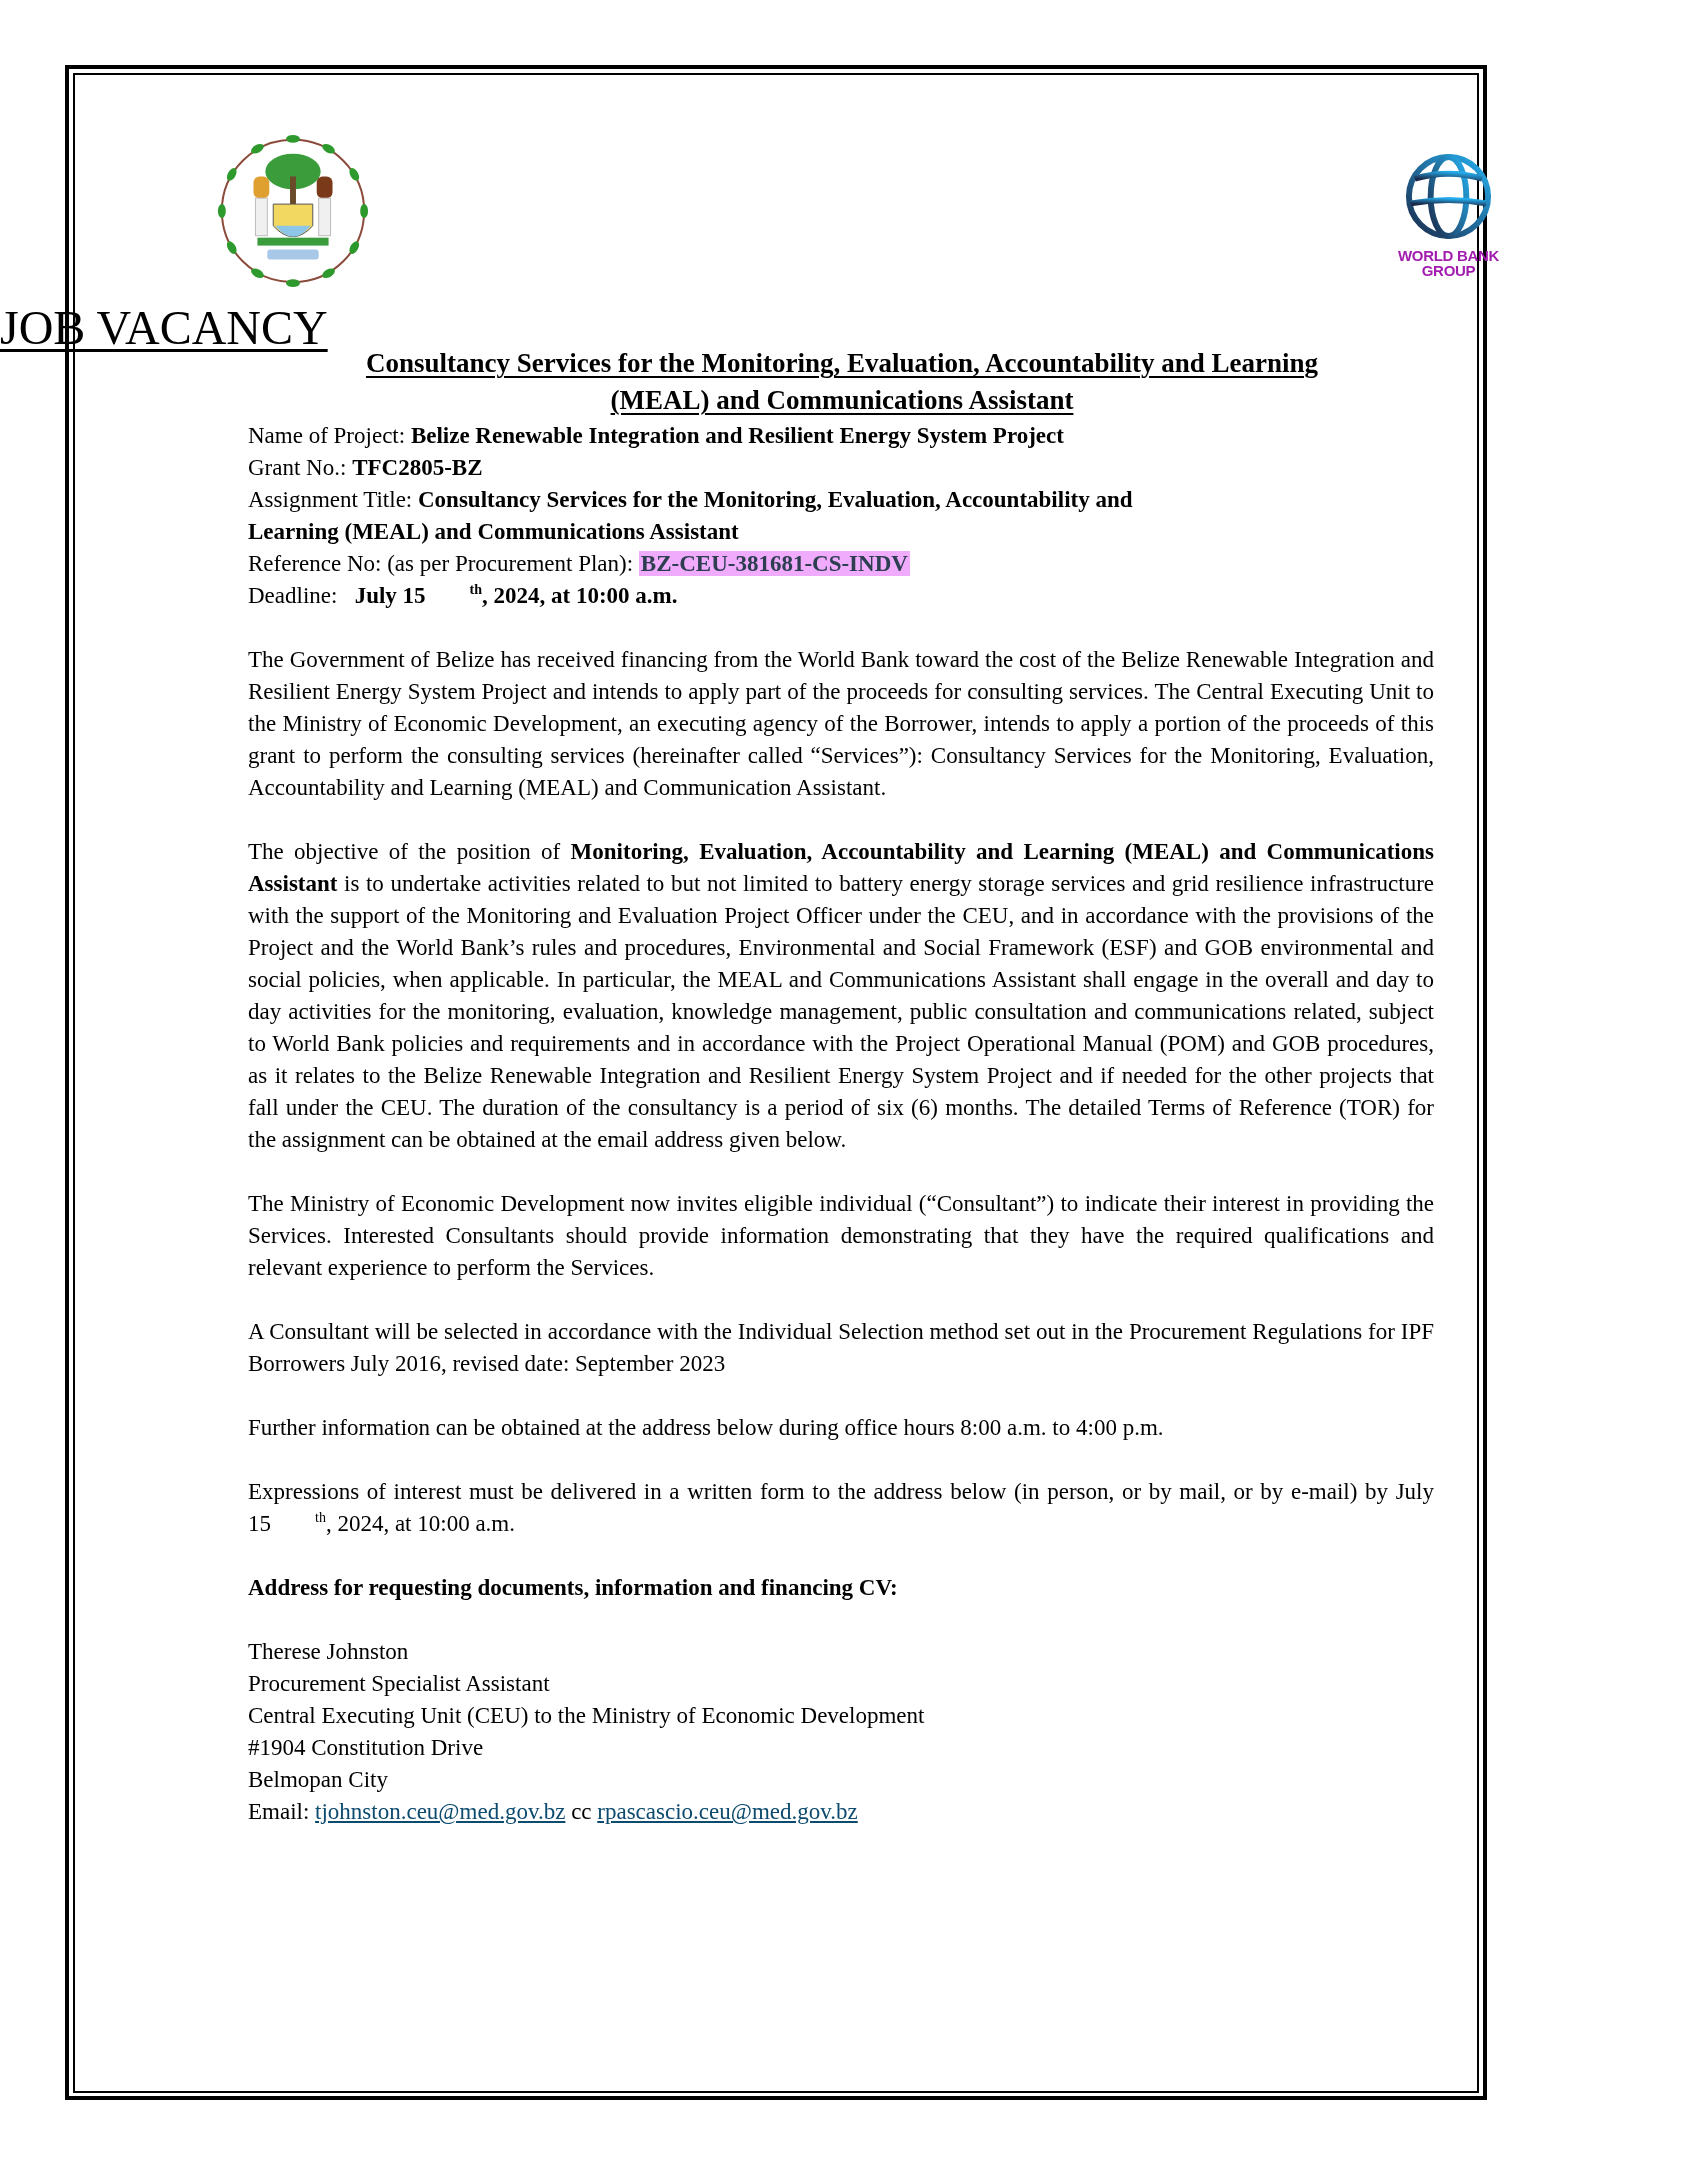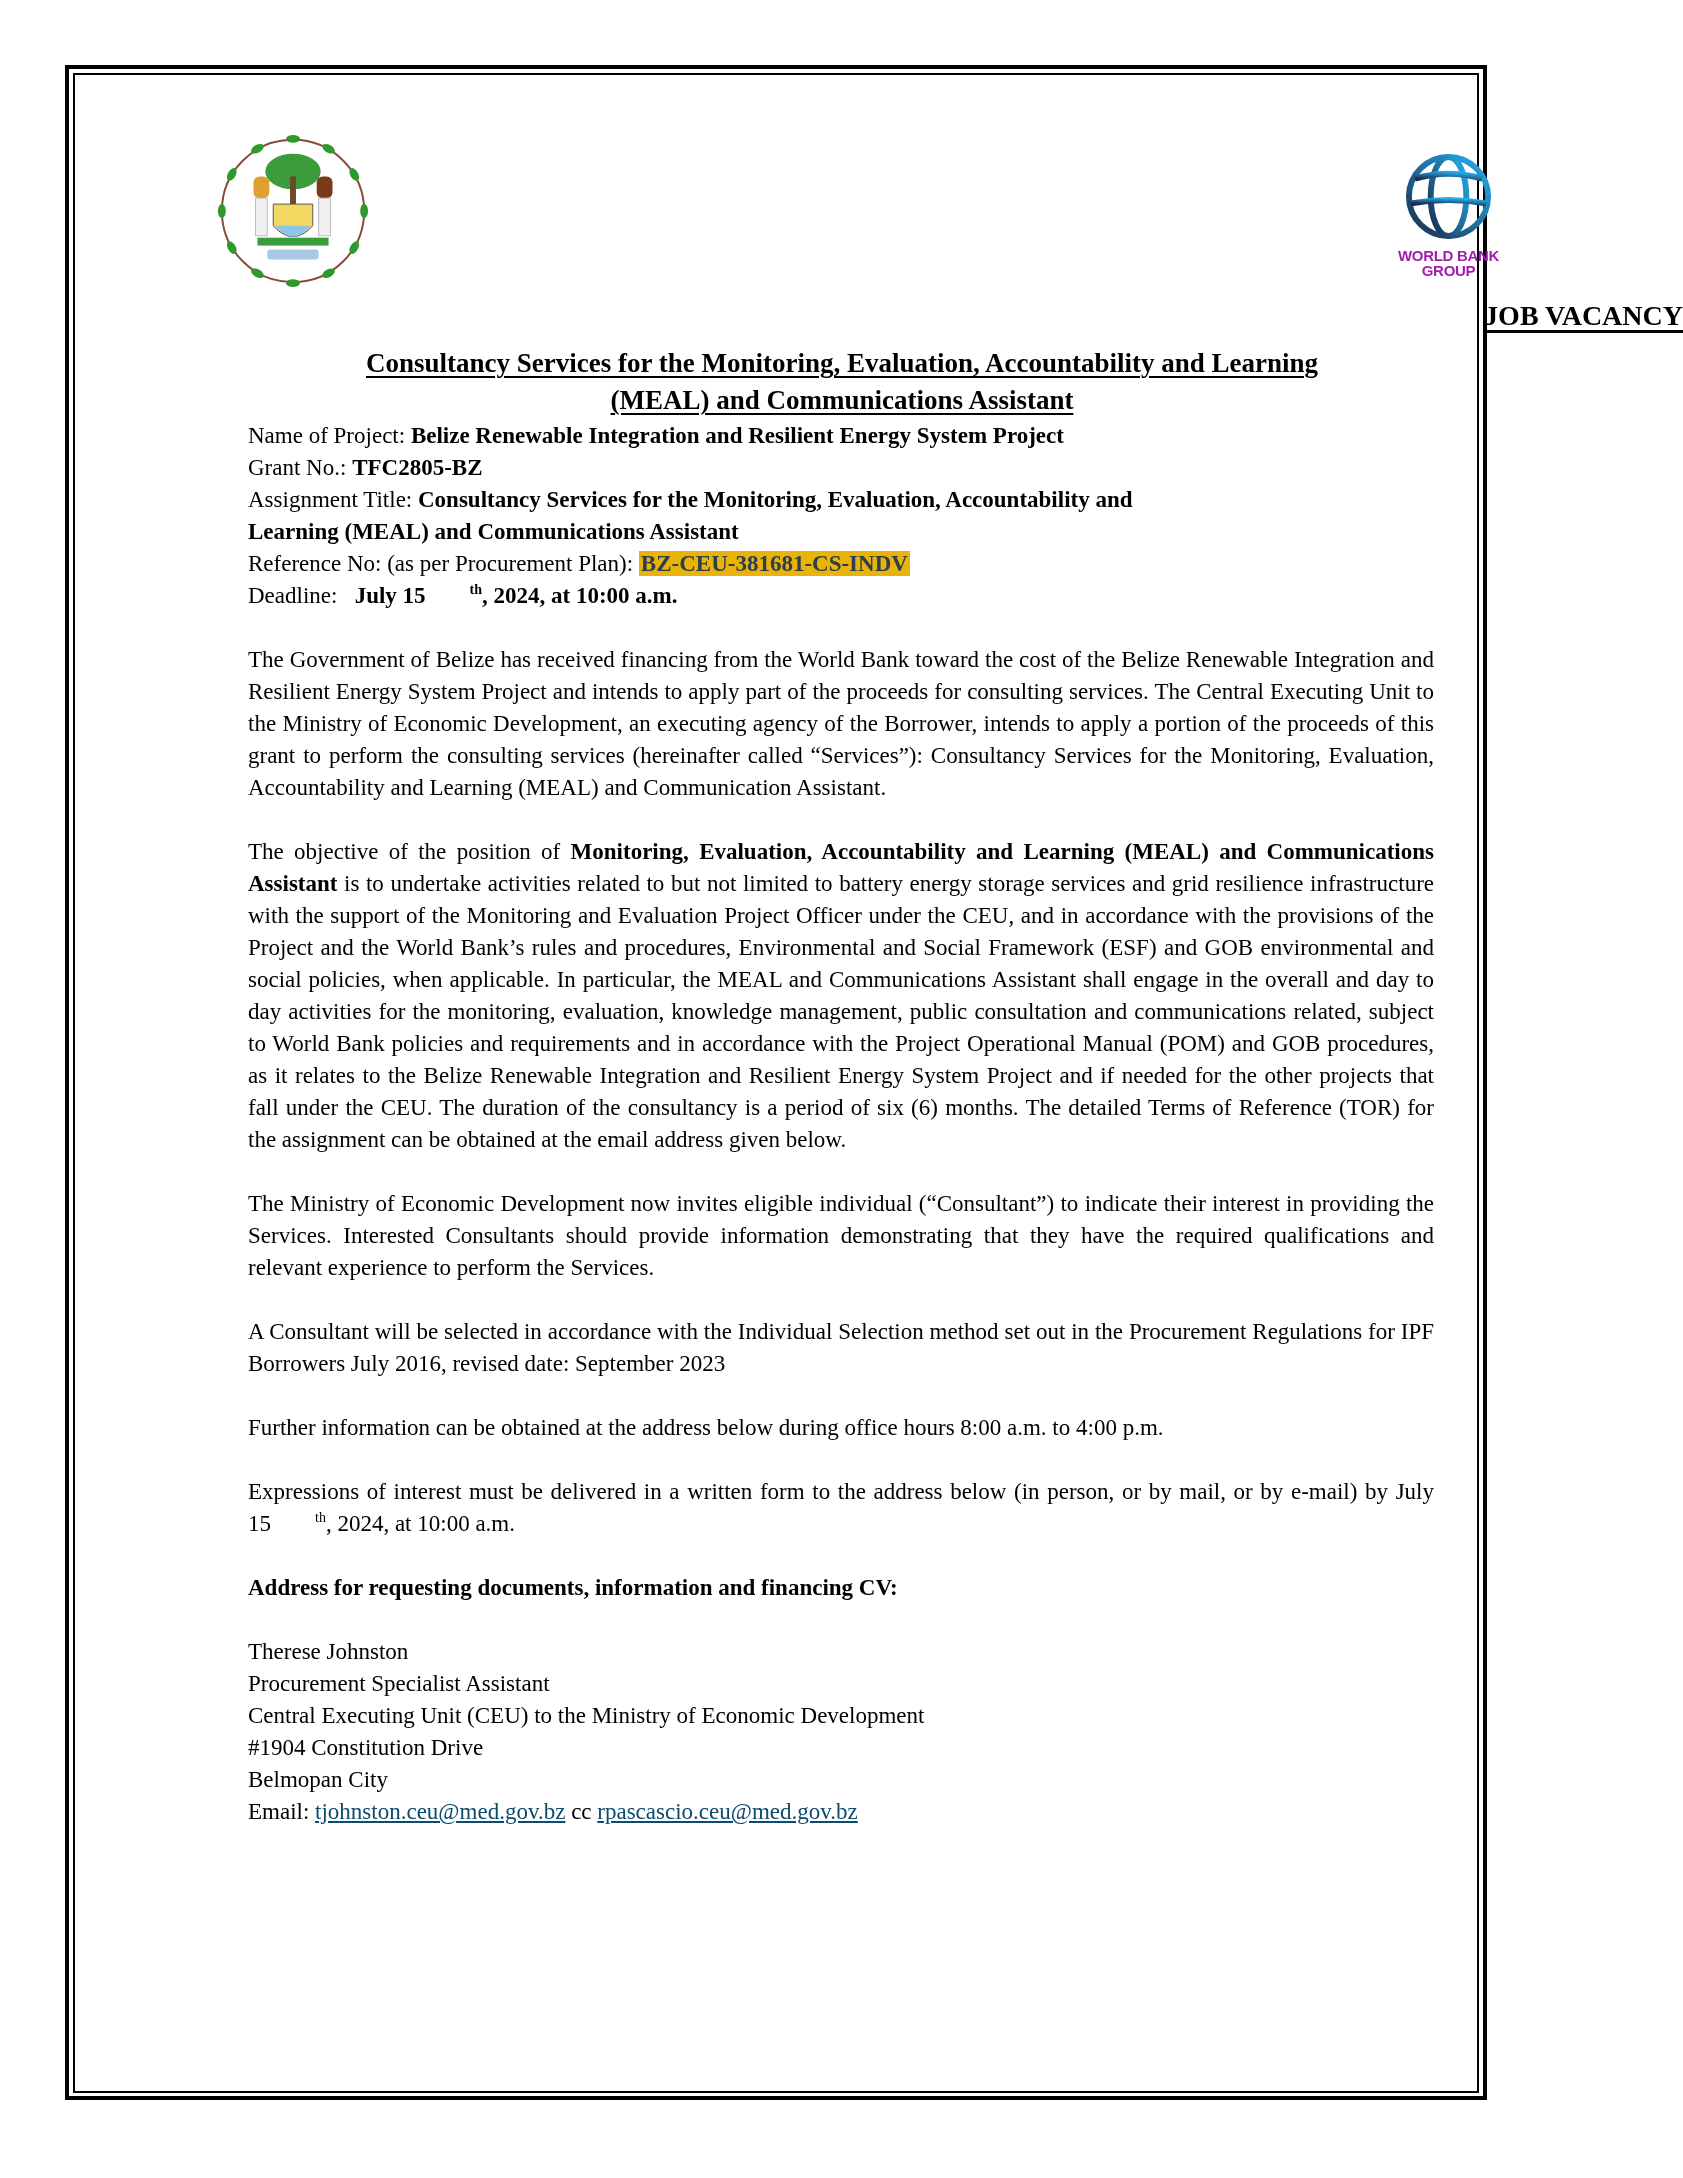--- a/index.html
+++ b/index.html
@@ -2,25 +2,25 @@
 <html><head>
   <meta charset="utf-8">
   <style>
     html, body { margin: 0; padding: 0; background: #ffffff; }
     body { width: 1683px; height: 2178px; position: relative; font-family: "Liberation Serif", "DejaVu Serif", serif; color: #000; overflow: hidden; }
     .frame-outer { position: absolute; left: 65px; top: 65px; width: 1422px; height: 2035px; border: 4px solid #000; box-sizing: border-box; }
     .frame-inner { position: absolute; left: 73px; top: 73px; width: 1406px; height: 2020px; border: 2px solid #000; box-sizing: border-box; }
     .logo-belize { position: absolute; left: 210px; top: 127px; width: 166px; height: 168px; }
     .logo-wb { position: absolute; left: 1384px; top: 149px; width: 129px; height: 149px; text-align: center; }
     .wb-text { font-family: "Liberation Sans", "DejaVu Sans", sans-serif; font-weight: bold; color: #a21caf; font-size: 15px; line-height: 15px; letter-spacing: -0.3px; }
-    .title { position: absolute; left: 0; width: 100%; top: 300px; text-align: right; font-size: 28px; font-weight: bold; text-decoration: underline; text-decoration-thickness: 3px; text-underline-offset: 5px; }
+    .title { position: absolute; left: 0; width: 100%; top: 300px; text-align: left; font-size: 48px; font-weight: normal; text-decoration: underline; text-decoration-thickness: 3px; text-underline-offset: 5px; }
     .subtitle { position: absolute; left: 248px; width: 1188px; top: 345px; text-align: center; font-size: 27px; font-weight: bold; line-height: 37px; text-decoration: underline; text-decoration-thickness: 2px; text-underline-offset: 4px; }
     .content { position: absolute; left: 248px; width: 1186px; top: 420px; font-size: 23px; line-height: 32px; }
     .meta-line { white-space: nowrap; }
-    .ref-highlight { background: #eab308; color: #2c3e50; padding: 0 2px; }
+    .ref-highlight { background: #f0abfc; color: #2c3e50; padding: 0 2px; }
     .para { text-align: justify; margin: 0; }
     .gap { height: 32px; }
     a { color: #0c4a6e; text-decoration: underline; }
     sup { font-size: 14px; line-height: 0; padding-left: 44px; }
     b { font-weight: bold; }
   </style>
 </head>
 <body>
 
 <div class="frame-outer"></div>

